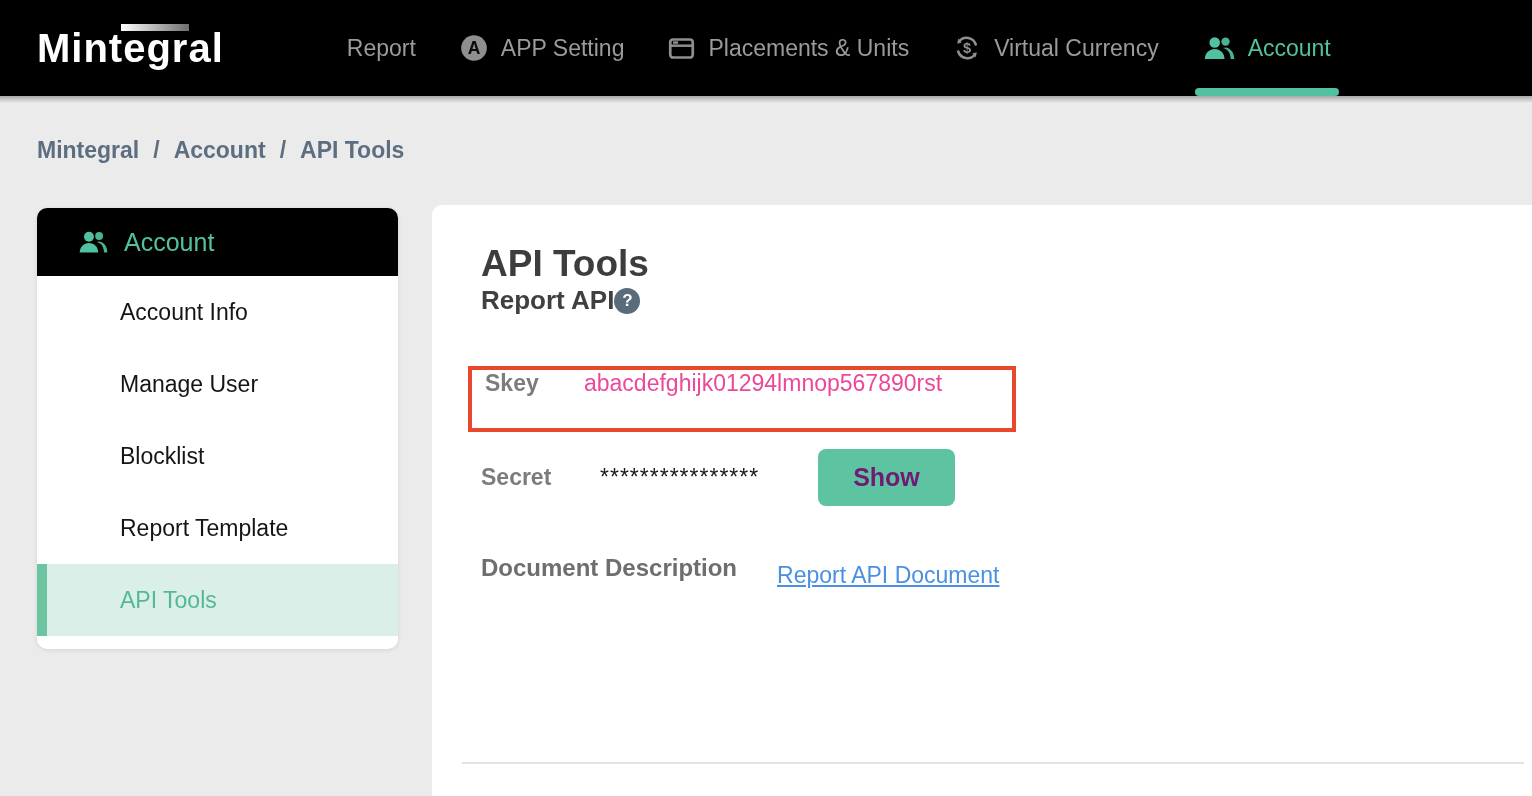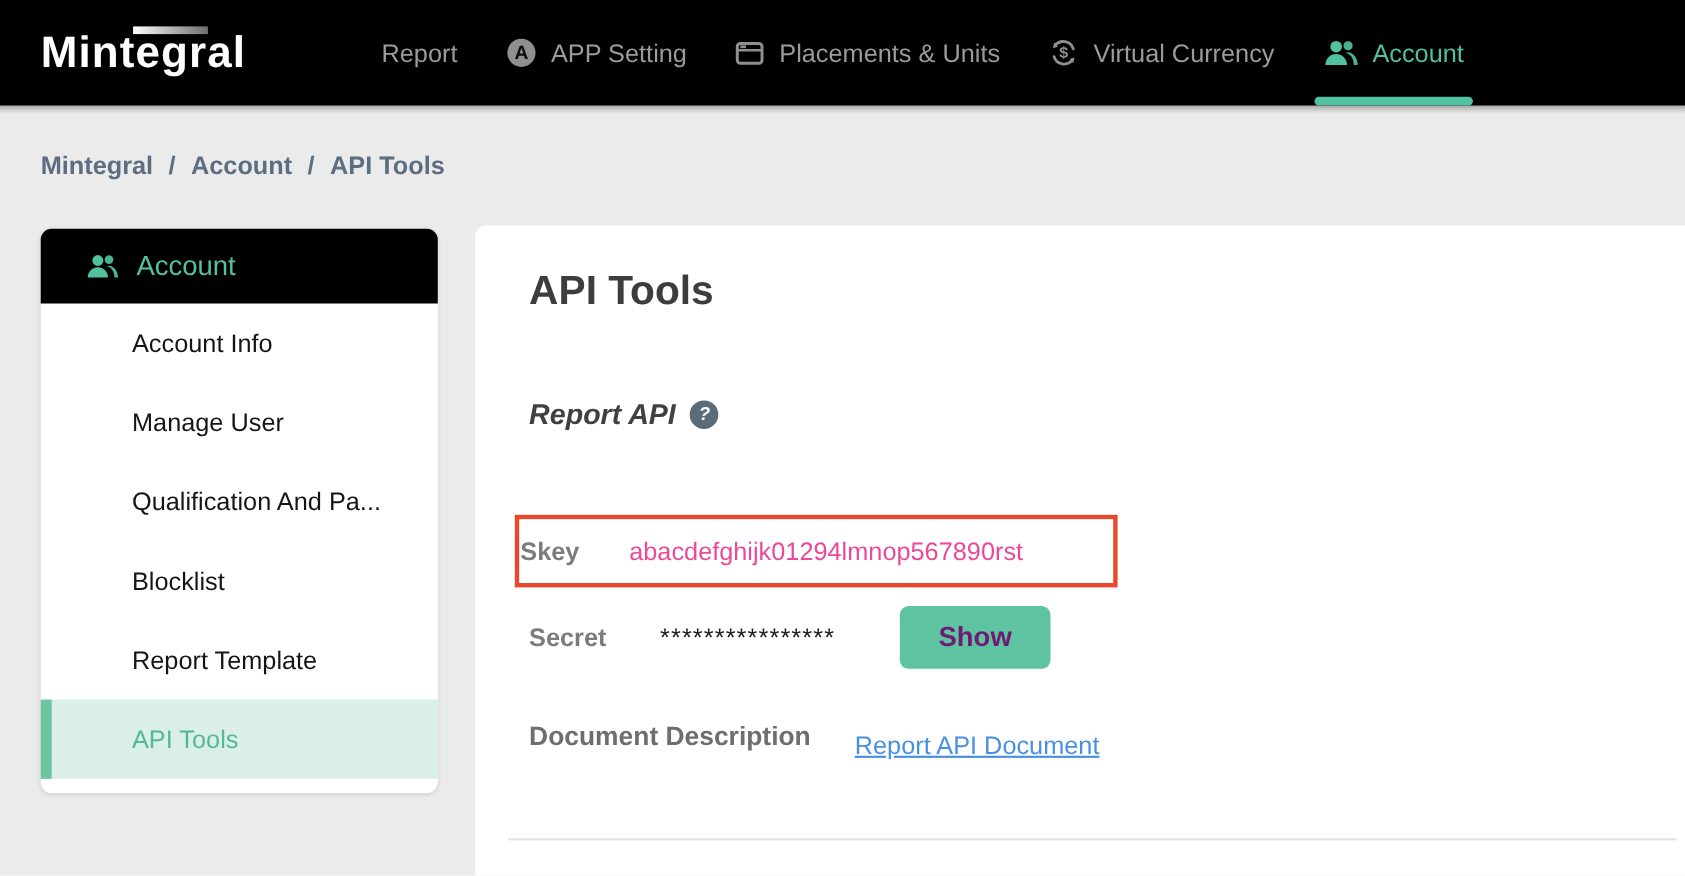--- a/index.html
+++ b/index.html
@@ -85,36 +85,36 @@
   
   .main-panel {
     position:absolute; left:432px; top:205px; right:0; bottom:0;
     background:#fff; border-top-left-radius:10px;
     padding-left:49px; z-index:1;
   }
   .page-title {
     margin-top:38px; font-size:37px; font-weight:bold; color:#3d3d3d;
   }
   .section-title-row {
-    margin-top:76px; display:flex; align-items:center; gap:13px;font-style:italic;
+    display:flex; align-items:center; 
   }
   .section-title { font-size:26px; font-weight:bold; color:#404040; }
   .help-icon {
     width:26px; height:26px; border-radius:50%;
     background:#5a6b7a; color:#fff;
     display:flex; align-items:center; justify-content:center;
     font-size:17px; font-weight:bold; cursor:pointer;
   }
 
   .skey-box {
-    margin-top:76px; margin-left:-13px;
+    margin-top:50px; margin-left:-13px;
     width:548px; height:66px;
     border:4px solid #e8492d;
-    display:flex; align-items:center;
-    padding-left:1px;
+    display:flex; 
+    padding-left:13px;
   }
   .field-label { font-size:23px; font-weight:bold; color:#7c7c7c; }
   .skey-box .field-label { width:99px; }
   .field-value { font-size:23px; color:#ec4899; }
 
   .secret-row { margin-top:17px; display:flex; align-items:center; }
   .secret-row .field-label { width:119px; }
   .secret-value { font-size:23px; color:#1a1a1a; width:218px; letter-spacing:1px; }
   .show-btn {
     width:137px; height:57px;
@@ -224,23 +224,20 @@
     </span>
     <span>Account</span>
   </div>
   <div class="sidebar-item">
     <span>Account Info</span>
   </div>
   <div class="sidebar-item">
     <span>Manage User</span>
   </div>
   <div class="sidebar-item">
-    <span>Qualification And Pa...</span>
-  </div>
-  <div class="sidebar-item">
     <span>Blocklist</span>
   </div>
   <div class="sidebar-item">
     <span>Report Template</span>
   </div>
   <div class="sidebar-item active">
     <span>API Tools</span>
   </div>
 </aside>
 

